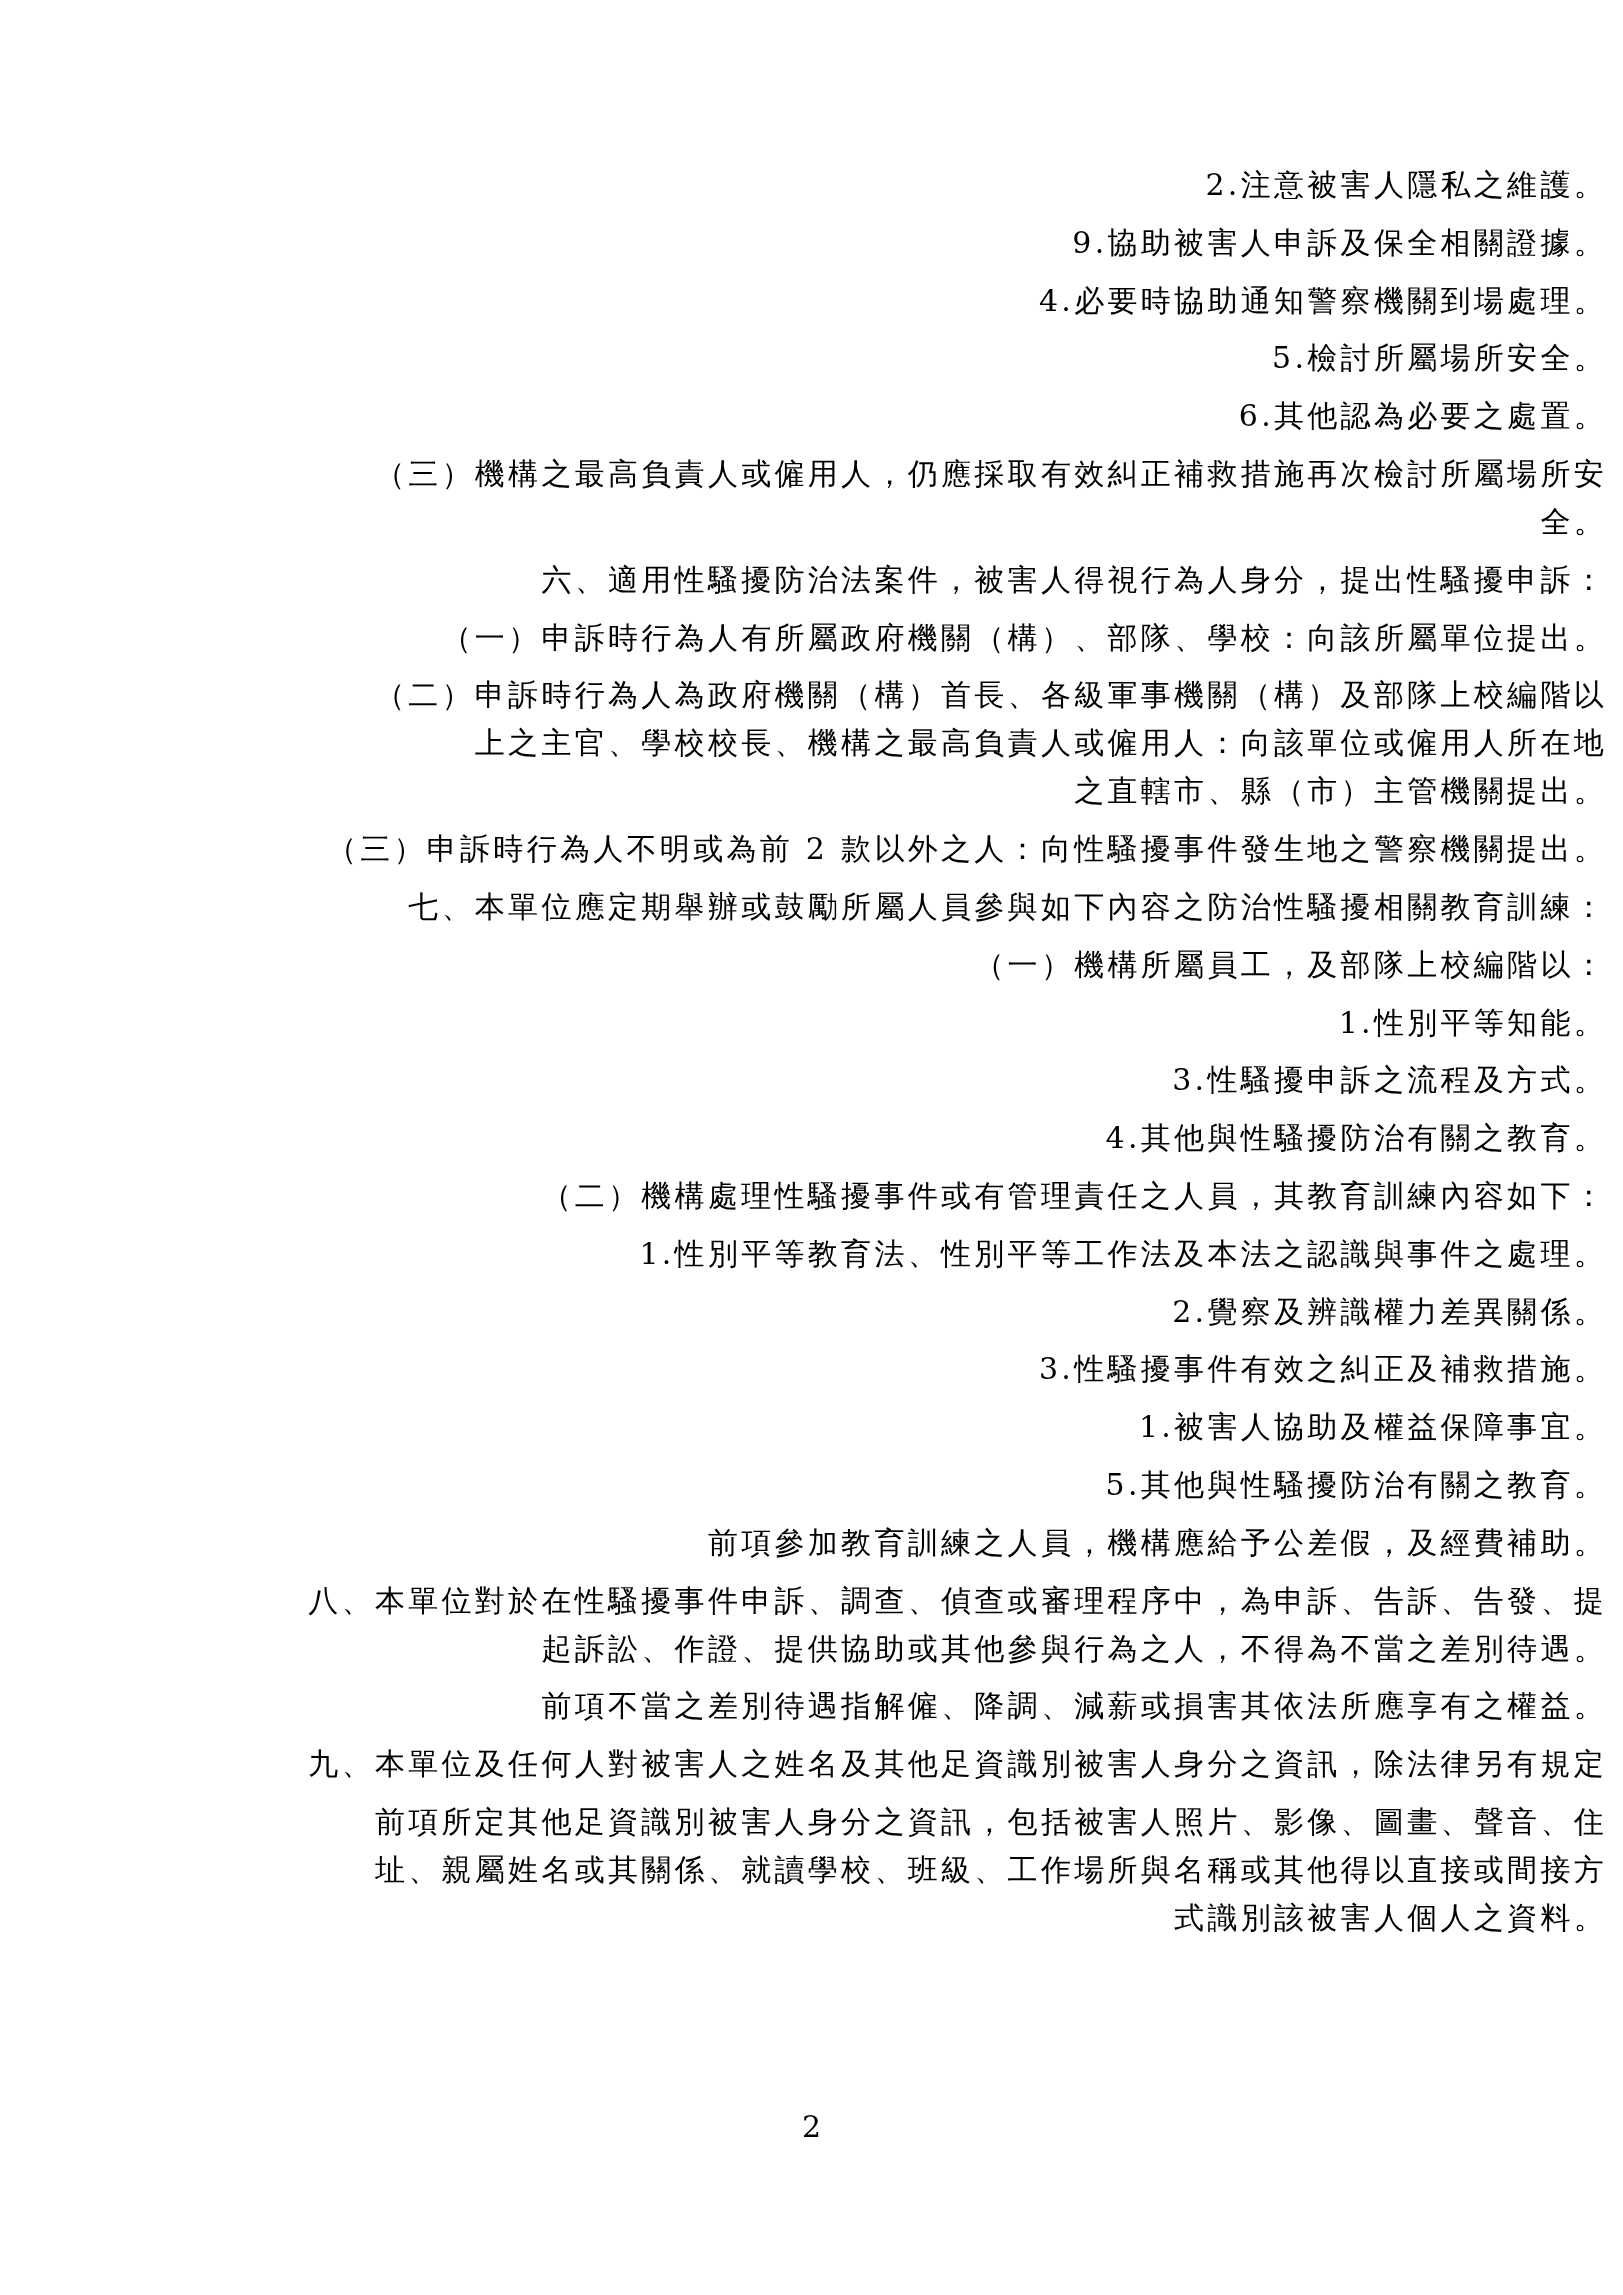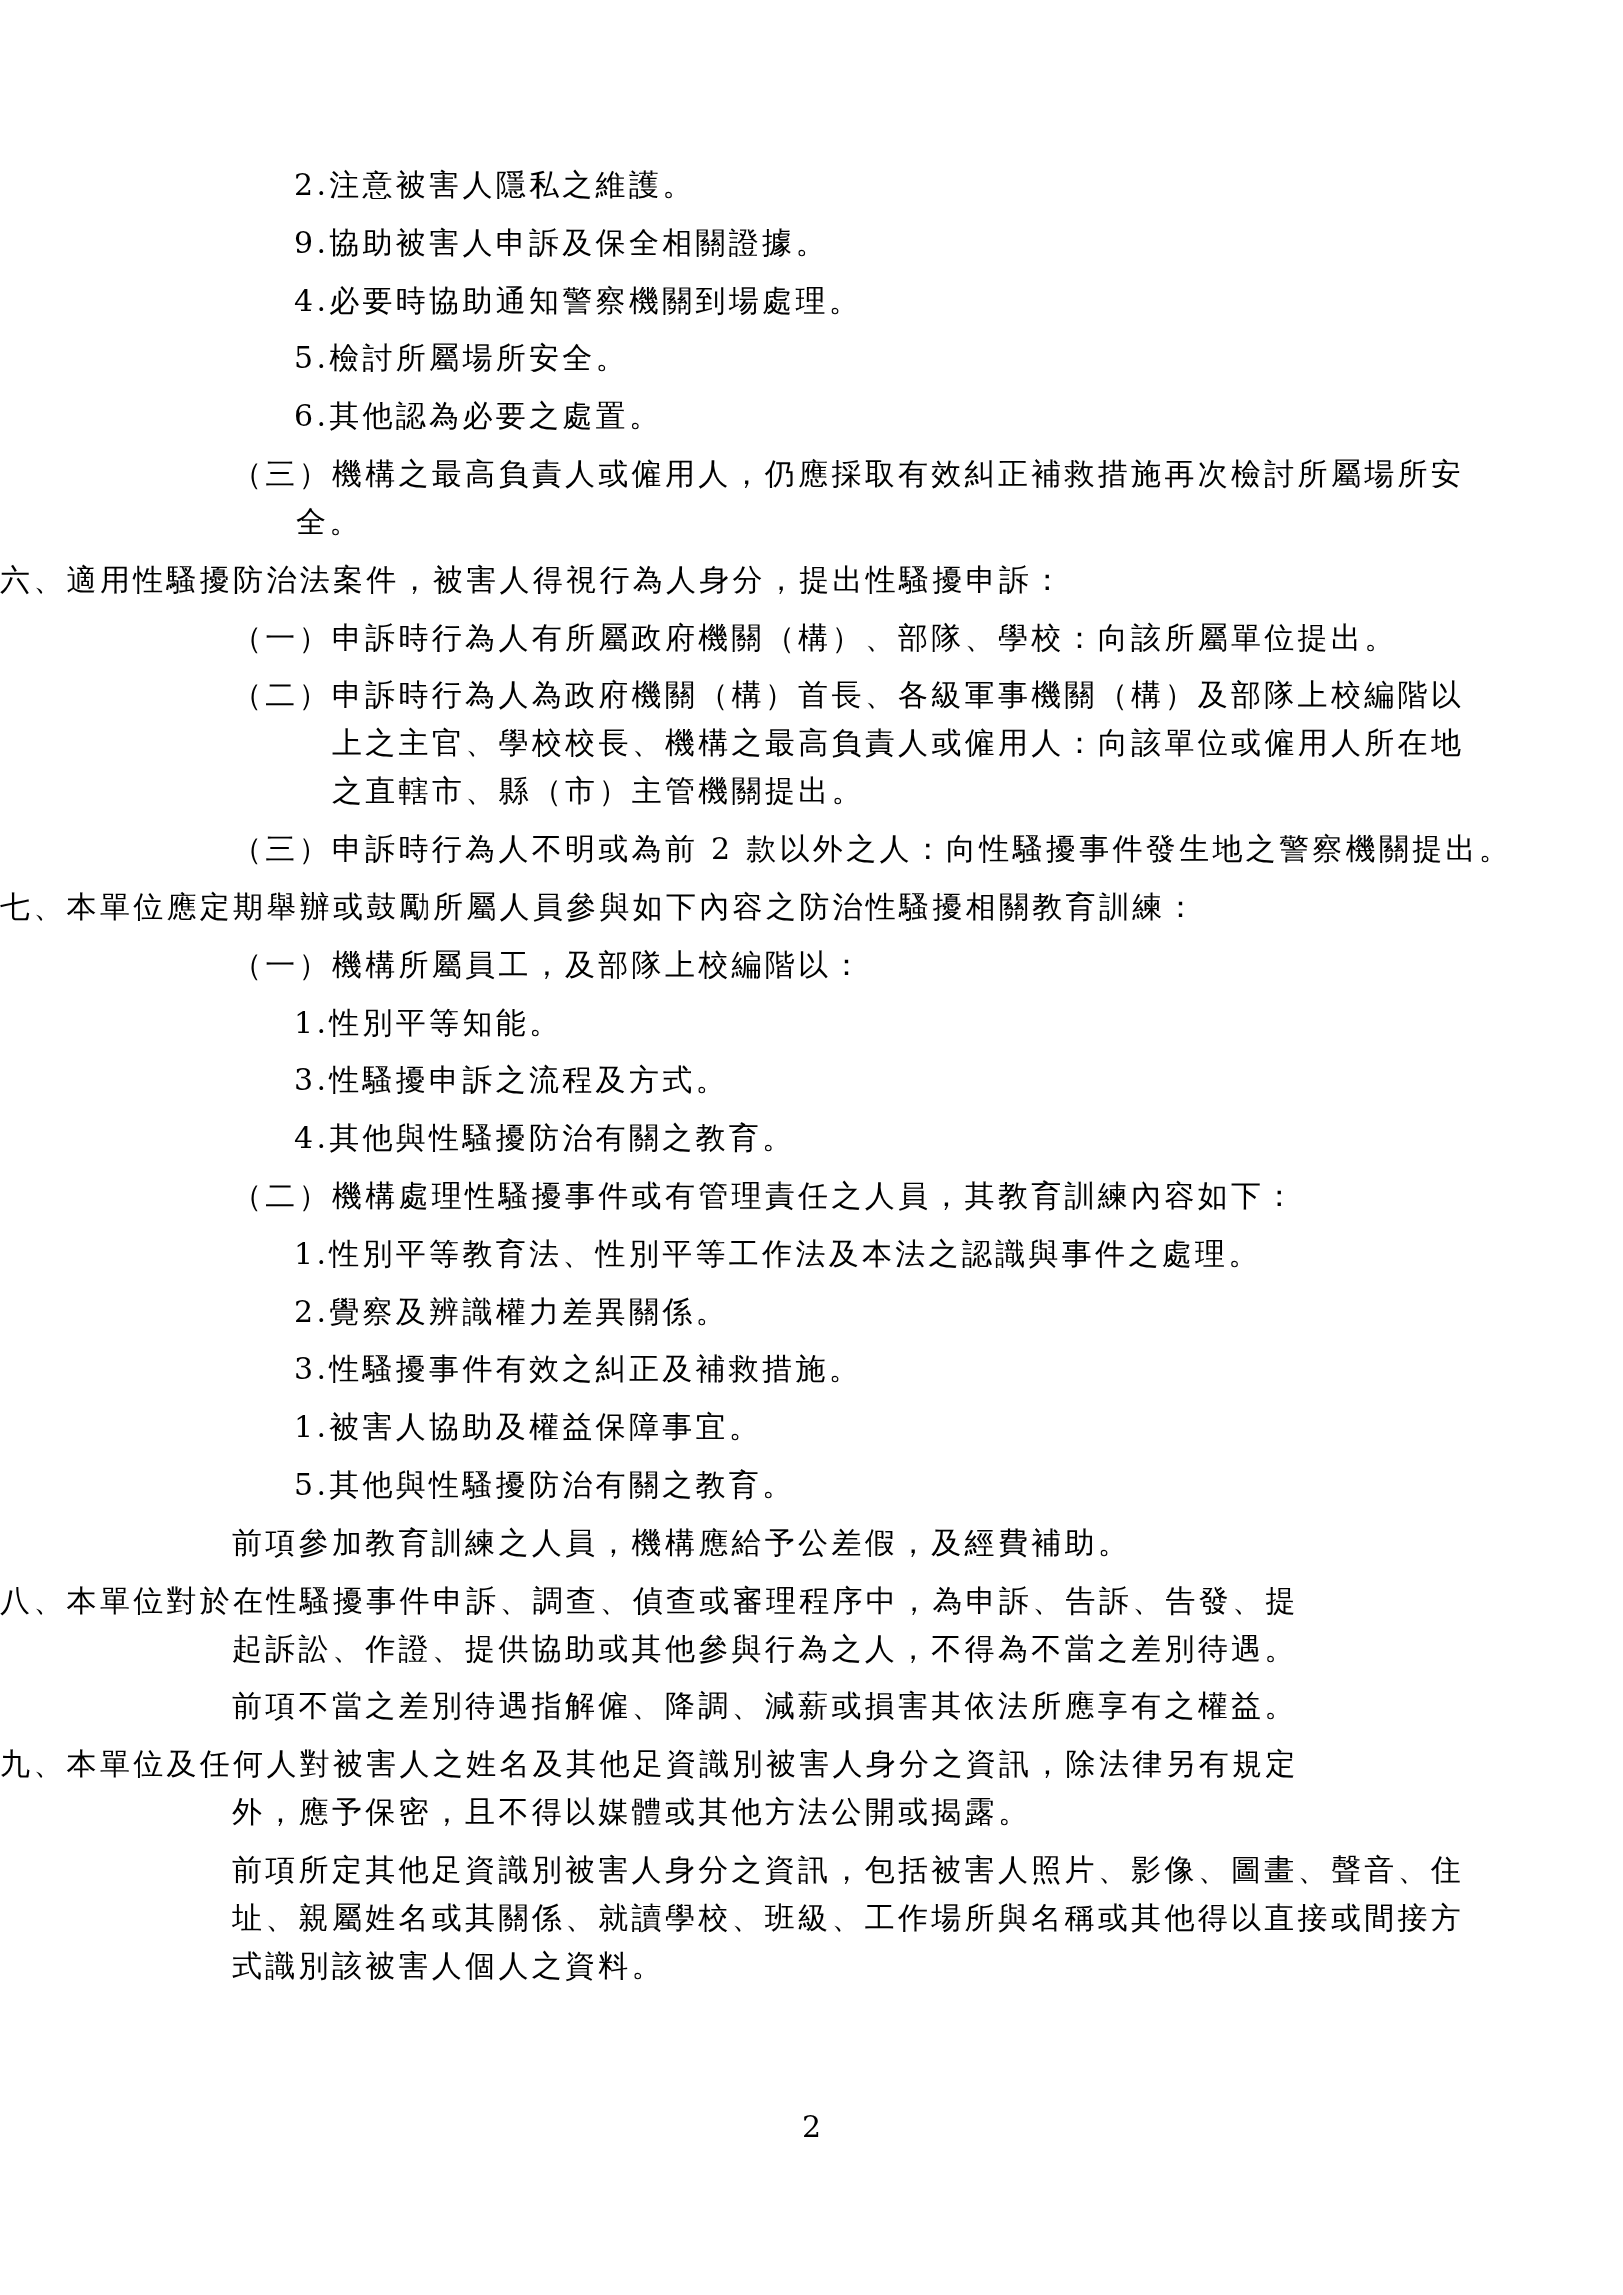--- a/index.html
+++ b/index.html
@@ -14,20 +14,21 @@
       background: #ffffff;
       color: #000000;
       font-family: "DejaVu Serif", "Liberation Serif", serif;
       overflow: hidden;
     }
     .doc {
       position: absolute;
       top: 161px;
       left: 0;
       right: 16px;
+      text-align: right;
     }
     .line {
       font-size: 30px;
       line-height: 48px;
       letter-spacing: 3.3px;
       white-space: pre;
       color: #000000;
     }
     .line.para { margin-top: 9.8px; }
     .doc .line:first-child { margin-top: 0; }
@@ -76,20 +77,19 @@
       <div class="line x-item3 para">1.性別平等教育法、性別平等工作法及本法之認識與事件之處理。</div>
       <div class="line x-item3 para">2.覺察及辨識權力差異關係。</div>
       <div class="line x-item3 para">3.性騷擾事件有效之糾正及補救措施。</div>
       <div class="line x-item3 para">1.被害人協助及權益保障事宜。</div>
       <div class="line x-item3 para">5.其他與性騷擾防治有關之教育。</div>
       <div class="line x-cont1 para">前項參加教育訓練之人員，機構應給予公差假，及經費補助。</div>
       <div class="line x-item1 para">八、本單位對於在性騷擾事件申訴、調查、偵查或審理程序中，為申訴、告訴、告發、提</div>
       <div class="line x-cont1">起訴訟、作證、提供協助或其他參與行為之人，不得為不當之差別待遇。</div>
       <div class="line x-cont1 para">前項不當之差別待遇指解僱、降調、減薪或損害其依法所應享有之權益。</div>
       <div class="line x-item1 para">九、本單位及任何人對被害人之姓名及其他足資識別被害人身分之資訊，除法律另有規定</div>
-      <div class="line x-cont1">外，應予保密，且不得以媒體或其他方法公開或揭露。</div>
       <div class="line x-cont1 para">前項所定其他足資識別被害人身分之資訊，包括被害人照片、影像、圖畫、聲音、住</div>
       <div class="line x-cont1">址、親屬姓名或其關係、就讀學校、班級、工作場所與名稱或其他得以直接或間接方</div>
       <div class="line x-cont1">式識別該被害人個人之資料。</div>
     </div>
   <div class="pageno">2</div>
 </div>
 
 
 </body></html>

